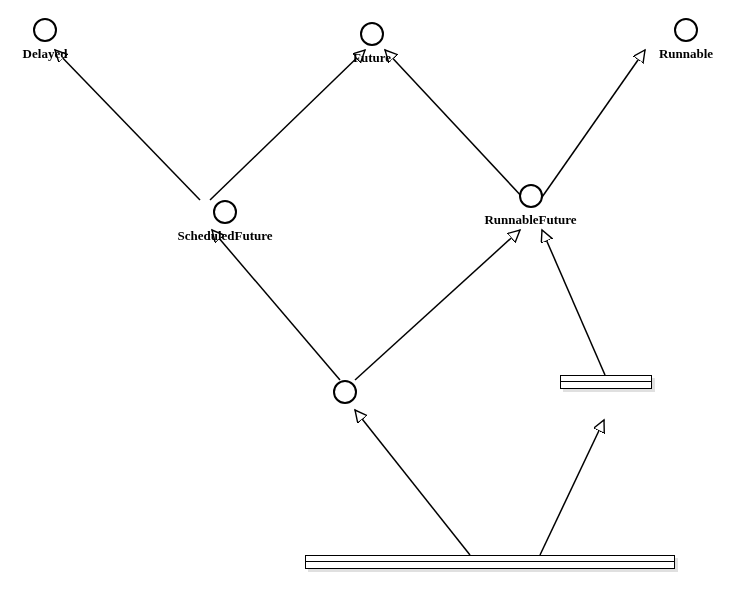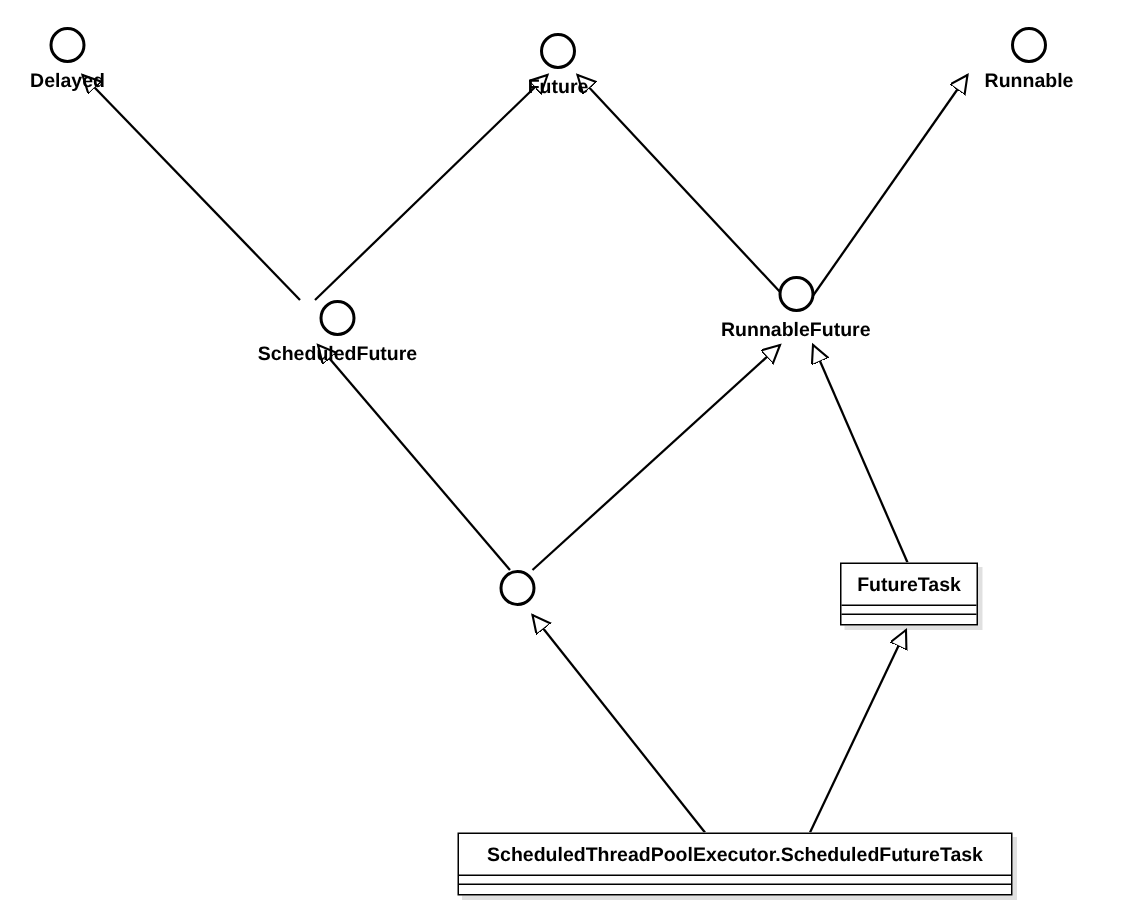--- a/index.html
+++ b/index.html
@@ -20,20 +20,21 @@
     .circle {
       width: 24px;
       height: 24px;
       border: 2px solid #000;
       border-radius: 50%;
       background: #fff;
       margin: 0 auto 4px auto;
     }
     .label {
       white-space: nowrap;
+      font-family: Liberation Serif, serif;
     }
     .class-box {
       position: absolute;
       background: #fff;
     }
     .class-box .shadow {
       position: absolute;
       top: 3px;
       left: 3px;
       width: 100%;
@@ -117,26 +118,24 @@
   <div class="label">RunnableFuture</div>
 </div>
 
 <div class="node" style="left:260px; top:380px; width:170px;">
   <div class="circle"></div>
 </div>
 
 <div class="class-box" style="left:560px; top:375px; width:92px;">
   <div class="shadow"></div>
   <div class="inner">
-    <div class="title">FutureTask</div>
     <div class="compartment"></div>
     <div class="compartment"></div>
   </div>
 </div>
 
 <div class="class-box" style="left:305px; top:555px; width:370px;">
   <div class="shadow"></div>
   <div class="inner">
-    <div class="title">ScheduledThreadPoolExecutor.ScheduledFutureTask</div>
     <div class="compartment"></div>
     <div class="compartment"></div>
   </div>
 </div>
 
 </body></html>

